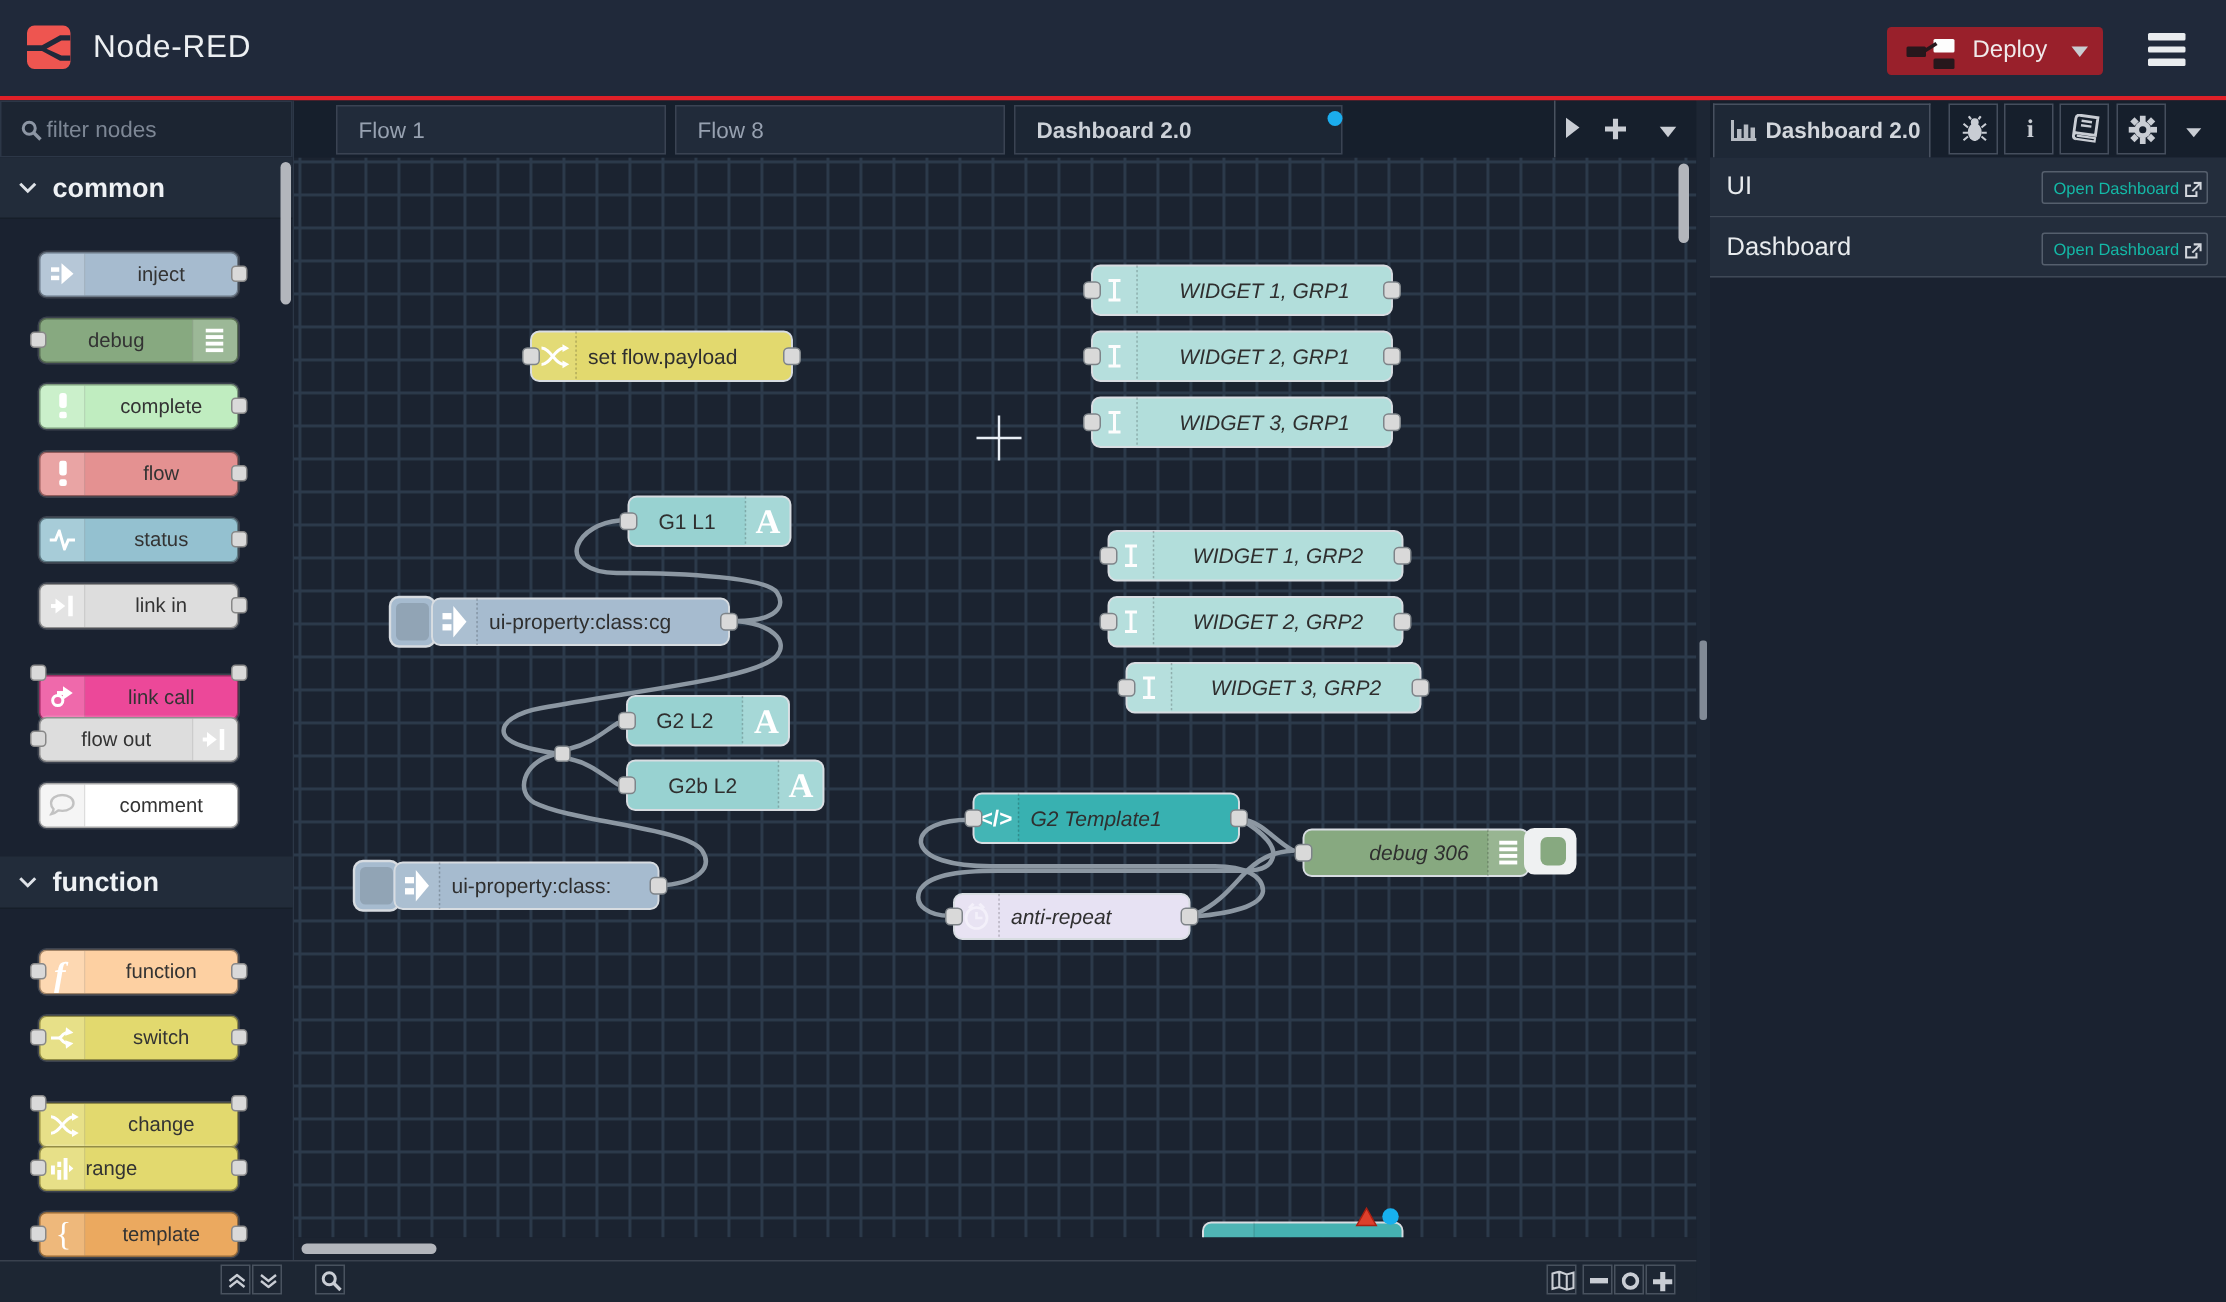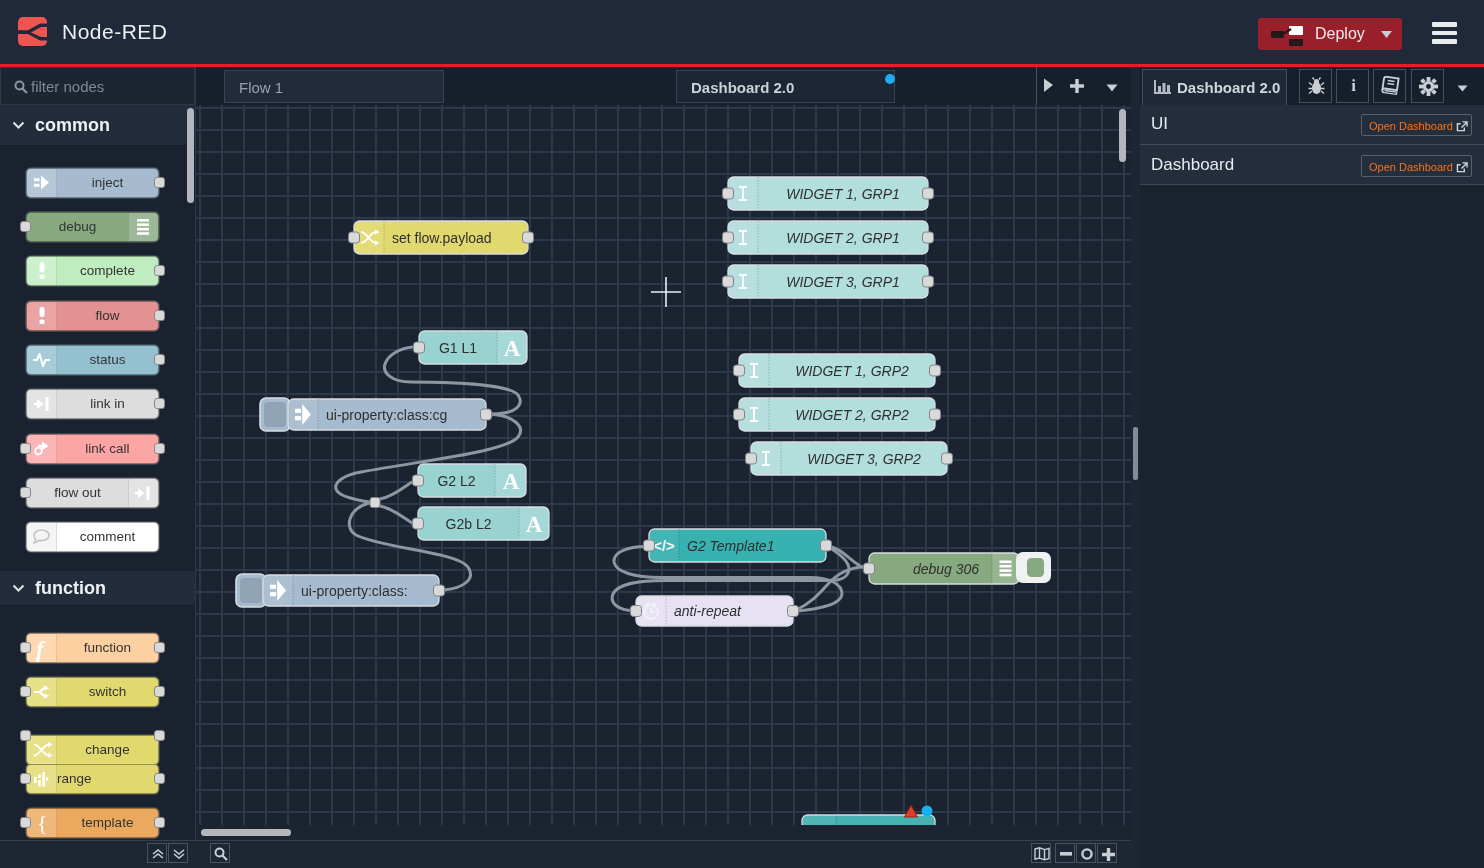--- a/index.html
+++ b/index.html
@@ -39,21 +39,21 @@
 
 #sep { position:absolute; left:1131px; top:67px; width:9px; height:801px; background:#1d2634; }
 #sepgrip { position:absolute; left:1132.5px; top:427px; width:5px; height:53px; background:#828b97; border-radius:2px; }
 
 #sidebar { position:absolute; left:1140px; top:67px; width:344px; height:801px; background:#1a2230; }
 #stabbar { position:absolute; left:0; top:0; width:344px; height:38px; background:#161f2c; }
 #stab { position:absolute; left:2px; top:2px; width:145px; height:36px; background:#1e2836; border:1px solid #47505f; border-bottom:none; color:#d2d6dc; font-weight:bold; font-size:15px; }
 .sibtn { position:absolute; top:2px; width:33px; height:34px; border:1px solid #454e5d; }
 .srow { position:absolute; left:0; width:344px; background:#232d3c; border-bottom:1px solid #3f4957; }
 .srow .rt { position:absolute; left:11px; color:#e8ebee; font-size:17px; }
-.odbtn { position:absolute; left:221px; width:111px; height:22px; border:1px solid #555f6d; border-radius:2px; background:#242e3d; color:#f97316; font-size:12px;padding-left:19px; }
+.odbtn { position:absolute; left:221px; width:111px; height:22px; border:1px solid #555f6d; border-radius:2px; background:#242e3d; color:#14b8a6; font-size:12px;padding-left:19px; }
 #sdark { position:absolute; left:0; top:118px; width:344px; height:683px; background:#1a2230; }
 #more { position:absolute; left:11px; top:8px; color:#96a0ac; font-size:12.5px; font-style:italic; }
 .scrollv { position:absolute; background:#b3b6bc; border-radius:3.5px; }
 </style>
 </head>
 <body>
 <div id="stage">
 
 <div id="header">
   <div id="logo"></div>
@@ -150,21 +150,21 @@
 <div class="pnode" style="top:322px;background:#dddddd">
           <div class="icr" style="left:0;border-right:1px solid rgba(0,0,0,0.1);border-radius:4px 0 0 4px"></div>
           <div class="abs" style="left:7px;top:7px"><svg width="15" height="14" viewBox="0 0 15 14">
               <rect x="11.5" y="0" width="3" height="14" fill="#fff"></rect>
               <polygon points="3,2 9.5,7 3,12" fill="#fff"></polygon>
               <rect x="0" y="5.7" width="4.5" height="2.6" fill="#fff"></rect>
             </svg></div>
           <div class="lbl" style="left:30px;width:101px;text-align:center">link in</div>
         </div>
         <div class="pport" style="left:154px;top:331px"></div>
-<div class="pnode" style="top:367px;background:#fca5a5">
+<div class="pnode" style="top:383px;background:#ec4899">
           <div class="icr" style="left:0;border-right:1px solid rgba(0,0,0,0.1);border-radius:4px 0 0 4px"></div>
           <div class="abs" style="left:7px;top:6px"><svg width="16" height="15" viewBox="0 0 16 15">
               <circle cx="4.5" cy="10" r="3.4" fill="none" stroke="#fff" stroke-width="2"></circle>
               <polygon points="8,0.5 14.5,5 8,9.5" fill="#fff"></polygon>
               <rect x="4" y="3.7" width="5" height="2.6" fill="#fff"></rect>
             </svg></div>
           <div class="lbl" style="left:30px;width:101px;text-align:center">link call</div>
         </div>
         <div class="pport" style="left:154px;top:376px"></div>
         <div class="pport" style="left:20px;top:376px"></div>
@@ -245,20 +245,23 @@
           <div class="lbl" style="left:30px;width:101px;text-align:center">template</div>
         </div>
         <div class="pport" style="left:154px;top:750px"></div>
         <div class="pport" style="left:20px;top:750px"></div>
       </div>
 </div>
 
 <div id="wtabs">
   <div class="wtab" style="left:28px;width:220px">
         <div class="tl">Flow 1</div>
+      </div>
+  <div class="wtab" style="left:254px;width:220px">
+        <div class="tl">Flow 8</div>
       </div>
   <div class="wtab" style="left:480px;width:219px;background:#1c2634;color:#ccd1d8;font-weight:bold">
         <div class="tl">Dashboard 2.0</div>
       </div>
   <svg class="abs" style="left:688px;top:6px" width="12" height="12">
         <circle cx="6" cy="6" r="5" fill="#1badee"></circle>
       </svg>
   <div class="abs" style="left:840px;top:0;width:93px;height:38px;border-left:1px solid #49525f">
     <svg class="abs" style="left:6px;top:11px" width="11" height="15">
           <polygon points="1,0.5 10,7 1,14" fill="#c9cdd4"></polygon>

